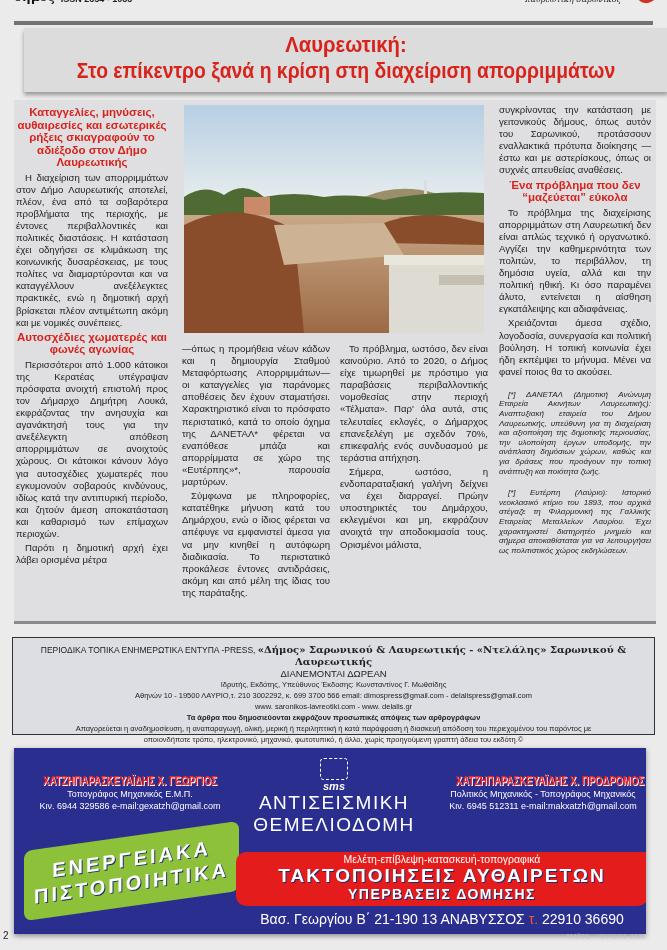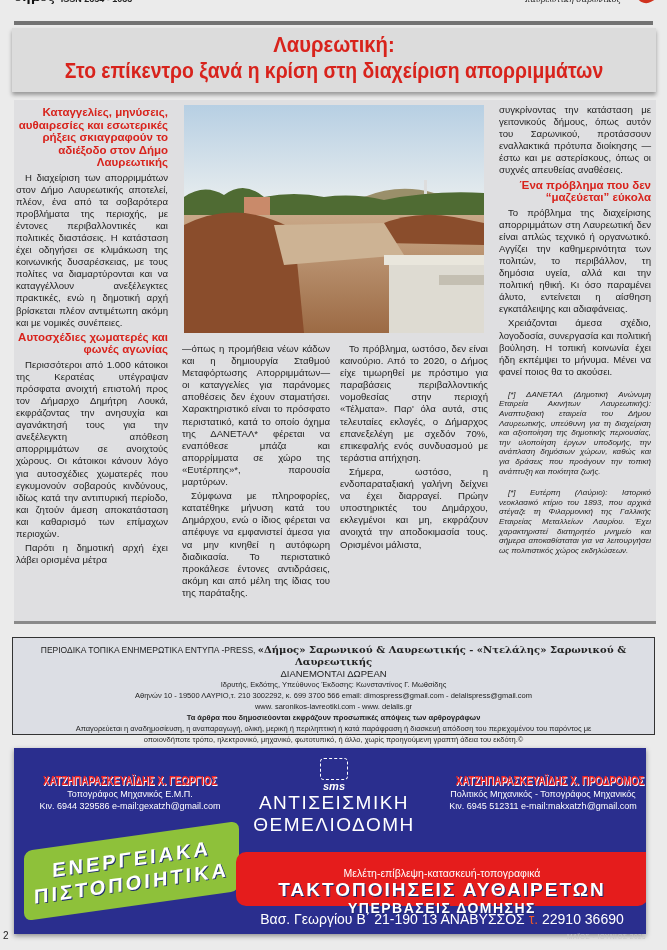--- a/index.html
+++ b/index.html
@@ -8,29 +8,29 @@
 
     
     .topbar { position: absolute; left: 14px; right: 14px; top: 4px; height: 18px; border-bottom: 4px solid #737373; display: flex; align-items: flex-end; justify-content: space-between; padding-bottom: 17px; }
     .topbar .brand { font-family: "DejaVu Serif", serif; font-weight: bold; font-size: 12px; color: #111; }
     .topbar .issn { font-size: 9px; font-weight: bold; margin-left: 6px; color: #222; }
     .topbar .left { display: flex; align-items: flex-end; }
     .topbar .right { display: flex; align-items: flex-end; gap: 18px; font-style: italic; font-size: 8px; font-family: "DejaVu Serif", serif; color: #222; }
     .feather { width: 14px; height: 10px; background: #d0321e; border-radius: 0 10px 0 10px; transform: rotate(-30deg); }
 
     
-    .headline { position: absolute; left: 12px; top: 28px; width: 644px; height: 64px; background: #dcdcdc; box-shadow: 0 3px 4px rgba(0,0,0,0.35); text-align: center; padding-top: 4px; }
+    .headline { position: absolute; left: 24px; top: 28px; width: 644px; height: 64px; background: #dcdcdc; box-shadow: 0 3px 4px rgba(0,0,0,0.35); text-align: center; padding-top: 4px; }
     .headline .h1 { font-family: "Liberation Sans", sans-serif; font-weight: bold; color: #d8231c; font-size: 22px; line-height: 26px; transform: scaleX(0.92); }
     .headline .h2 { font-family: "Liberation Sans", sans-serif; font-weight: bold; color: #d8231c; font-size: 22px; line-height: 26px; transform: scaleX(0.88); white-space: nowrap; }
 
     
     .article { position: absolute; left: 14px; top: 100px; width: 642px; height: 524px; background: #dfdfe1; border-bottom: 3px solid #8a8a8a; }
     .col { position: absolute; font-size: 9.6px; line-height: 12.1px; text-align: justify; color: #1e1e1e; }
     .col p { text-indent: 9px; margin-bottom: 2px; }
-    .subhead { color: #d8231c; font-weight: bold; font-size: 11.5px; line-height: 12.5px; text-align: right; margin: 2px 0 3px 0; }
+    .subhead { color: #d8231c; font-weight: bold; font-size: 11.5px; line-height: 12.5px; text-align: center; margin: 2px 0 3px 0; }
     .col1 { left: 2px; top: 4px; width: 152px; }
     .photo { position: absolute; left: 170px; top: 5px; width: 300px; height: 228px; overflow: hidden; }
     .col2 { left: 168px; top: 243px; width: 148px; }
     .col3 { left: 326px; top: 243px; width: 148px; }
     .col4 { left: 485px; top: 4px; width: 152px; }
     .note { font-style: italic; font-size: 8px; line-height: 9.6px; text-indent: 9px; text-align: justify; margin-top: 12px; }
 
     
     .imprint { position: absolute; left: 12px; top: 637px; width: 643px; height: 98px; background: #dcdee4; border: 1.5px solid #333; text-align: center; padding-top: 6px; font-size: 7.5px; line-height: 11px; color: #222; }
     .imprint .l1 { font-size: 8.5px; }
@@ -45,21 +45,21 @@
     .ad .left-block { position: absolute; left: 6px; top: 26px; width: 220px; text-align: center; }
     .ad .left-block .name { transform-origin: center; }
     .ad .right-block { position: absolute; left: 420px; top: 26px; width: 218px; text-align: center; }
     .ad .right-block .name { transform-origin: center; }
     .ad .center { position: absolute; left: 210px; top: 10px; width: 220px; text-align: center; color: #fff; }
     .ad .sms-icon { width: 28px; height: 22px; margin: 0 auto; border: 1.5px dashed #fff; border-radius: 4px; }
     .ad .sms { font-weight: bold; font-style: italic; font-size: 11px; line-height: 12px; }
     .ad .big { font-size: 19px; letter-spacing: 1.5px; line-height: 22px; font-weight: normal; }
     .energy { position: absolute; left: 10px; top: 88px; width: 215px; height: 70px; background: #8ec13a; border-radius: 8px; transform: skewY(-8deg); display: flex; flex-direction: column; justify-content: center; align-items: center; }
     .energy span { color: #fff; font-weight: bold; font-size: 20px; letter-spacing: 3px; line-height: 24px; text-shadow: 1px 1px 0 #1d2a6e; transform: skewY(0deg); }
-    .redbox { position: absolute; left: 222px; top: 104px; width: 412px; height: 54px; background: #e51c1c; border-radius: 10px 0 10px 10px; text-align: center; color: #fff; padding-top: 15px; }
+    .redbox { position: absolute; left: 222px; top: 104px; width: 412px; height: 54px; background: #e51c1c; border-radius: 10px 0 10px 10px; text-align: center; color: #fff; padding-top: 1px; }
     .redbox .r1 { font-size: 10.5px; line-height: 13px; }
     .redbox .r2 { font-size: 19px; font-weight: bold; letter-spacing: 2px; line-height: 20px; text-shadow: 1px 1px 0 #1d2a6e; }
     .redbox .r3 { font-size: 14px; font-weight: bold; letter-spacing: 1.5px; line-height: 17px; text-shadow: 1px 1px 0 #1d2a6e; }
     .address { position: absolute; left: 222px; top: 160px; width: 412px; text-align: center; color: #fff; font-size: 14px; line-height: 22px; }
     .address .t { color: #f05a28; }
 
     .pagenum { position: absolute; left: 3px; top: 930px; font-size: 10px; color: #222; }
     .date { position: absolute; left: 567px; top: 933px; font-size: 6.5px; color: #c8c8c8; letter-spacing: 0.5px; }
   </style>
 </head>

